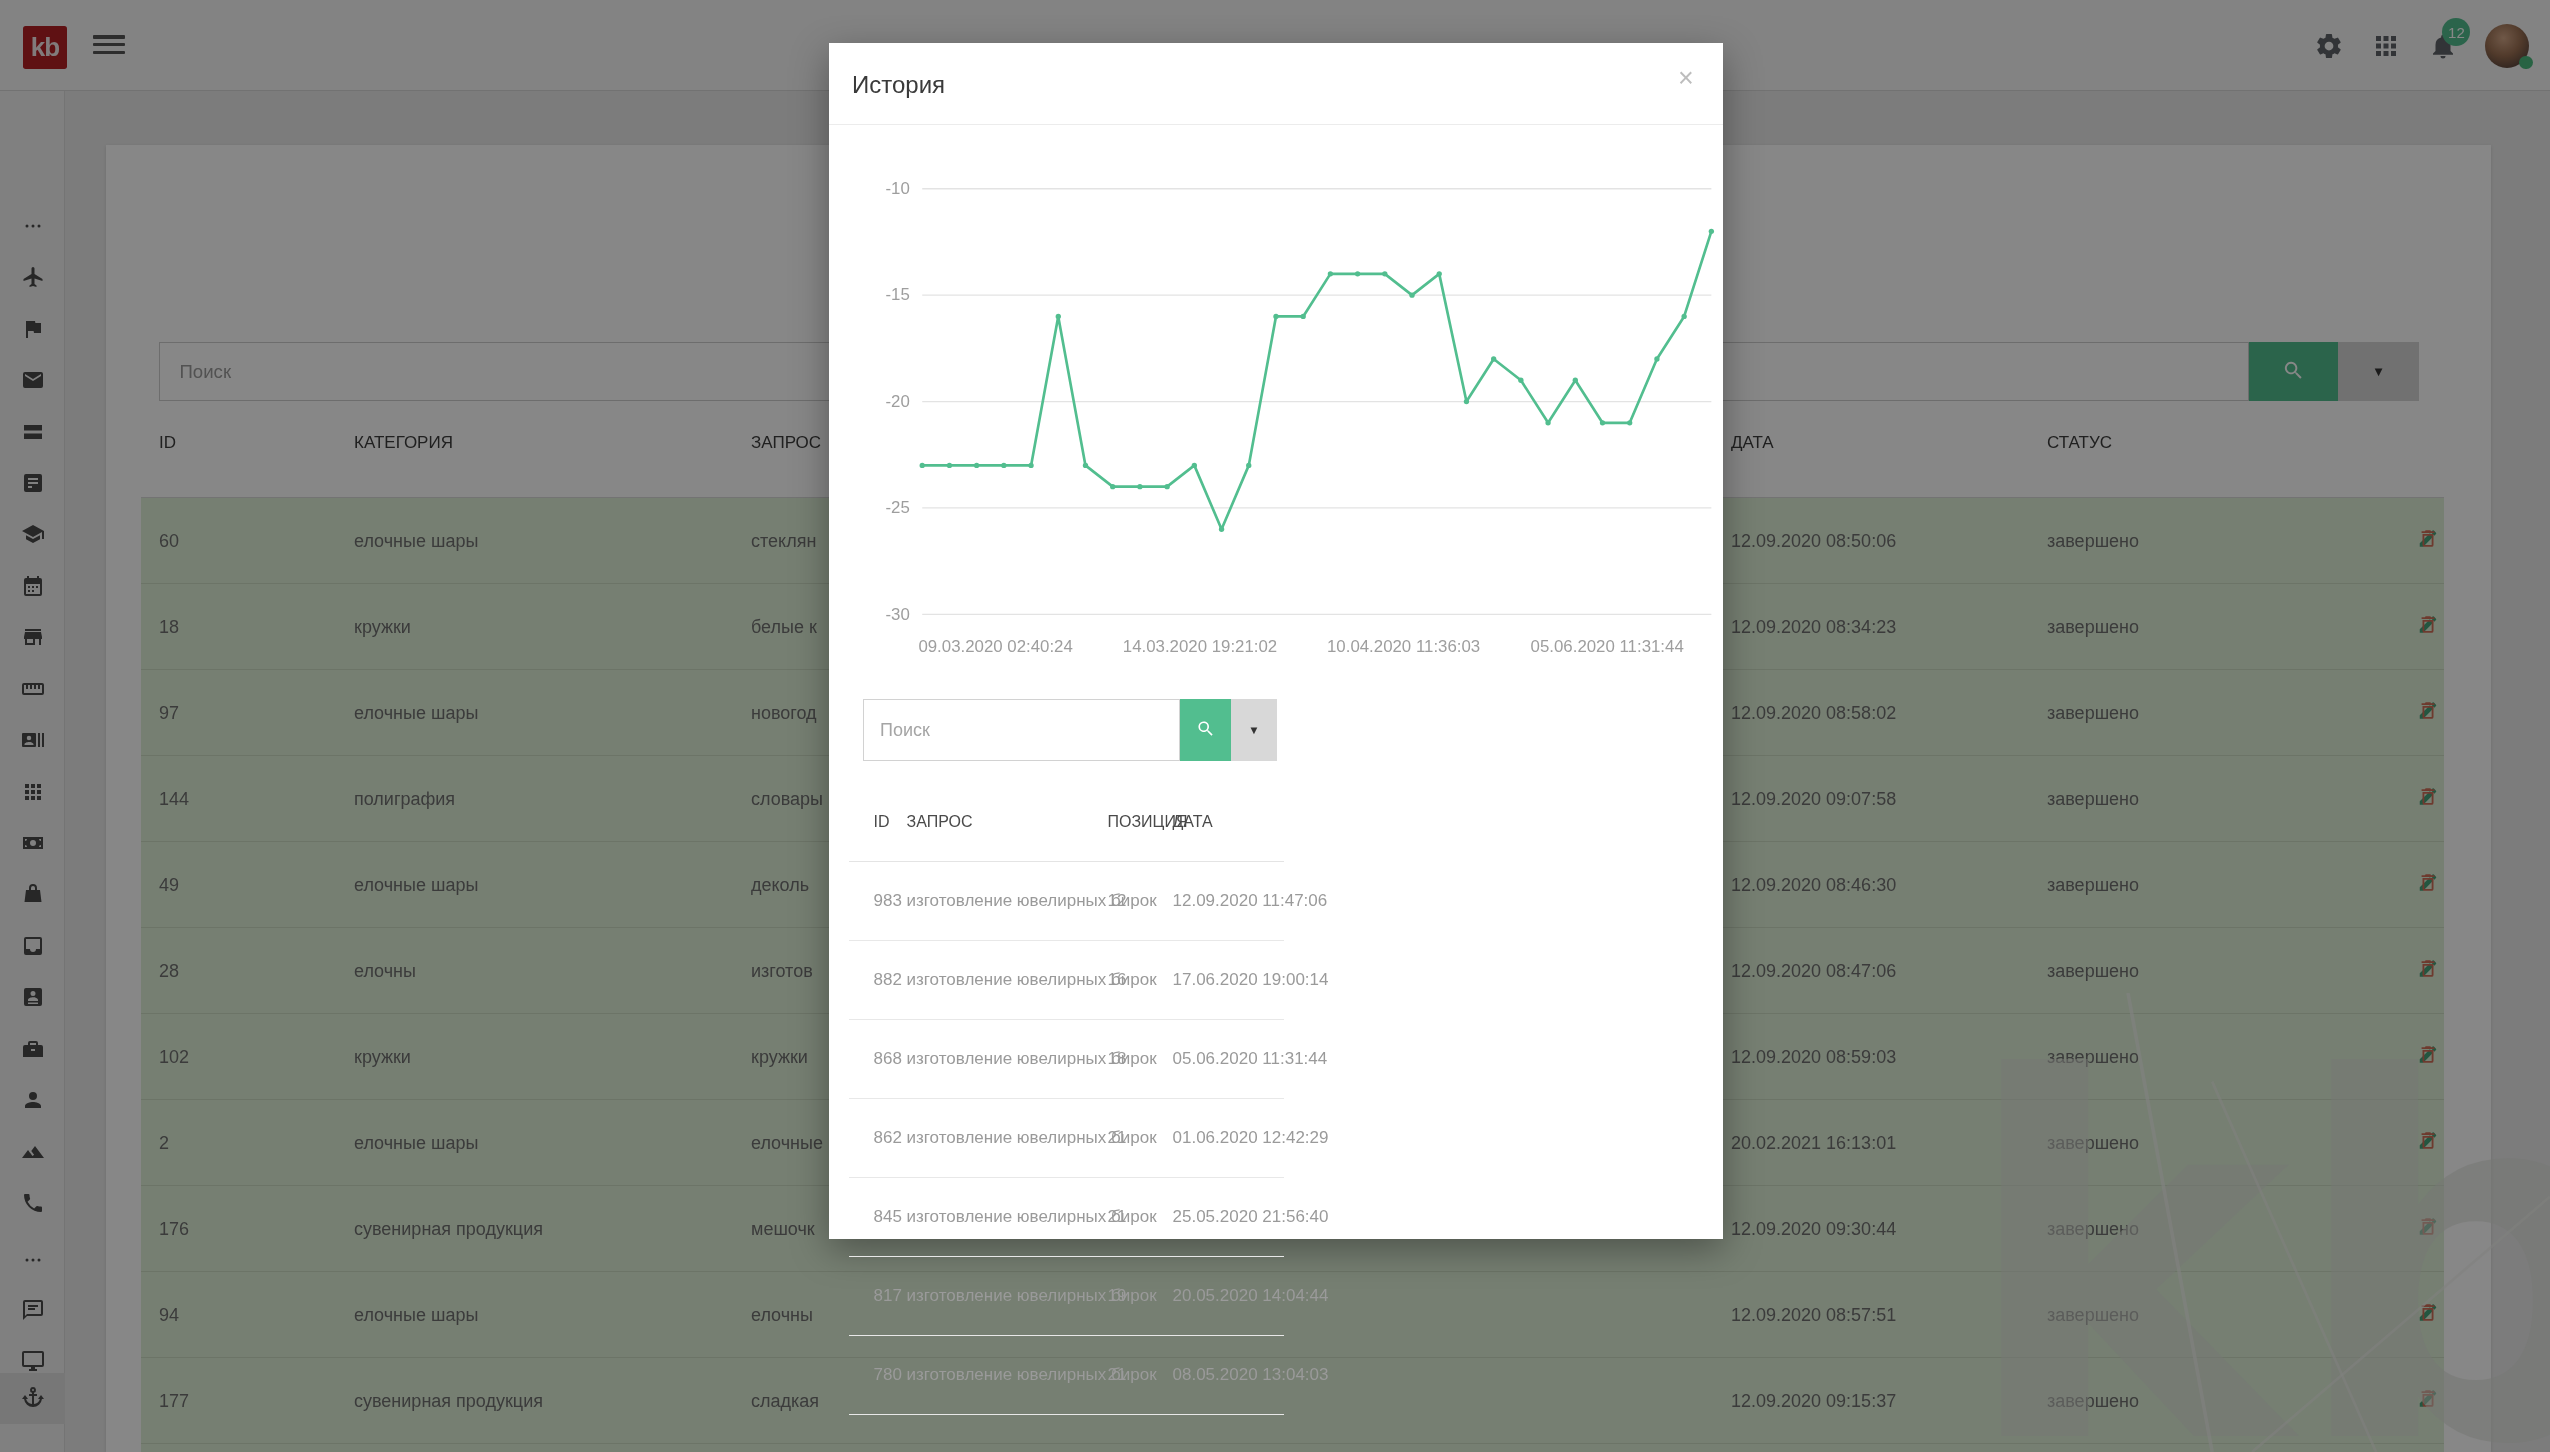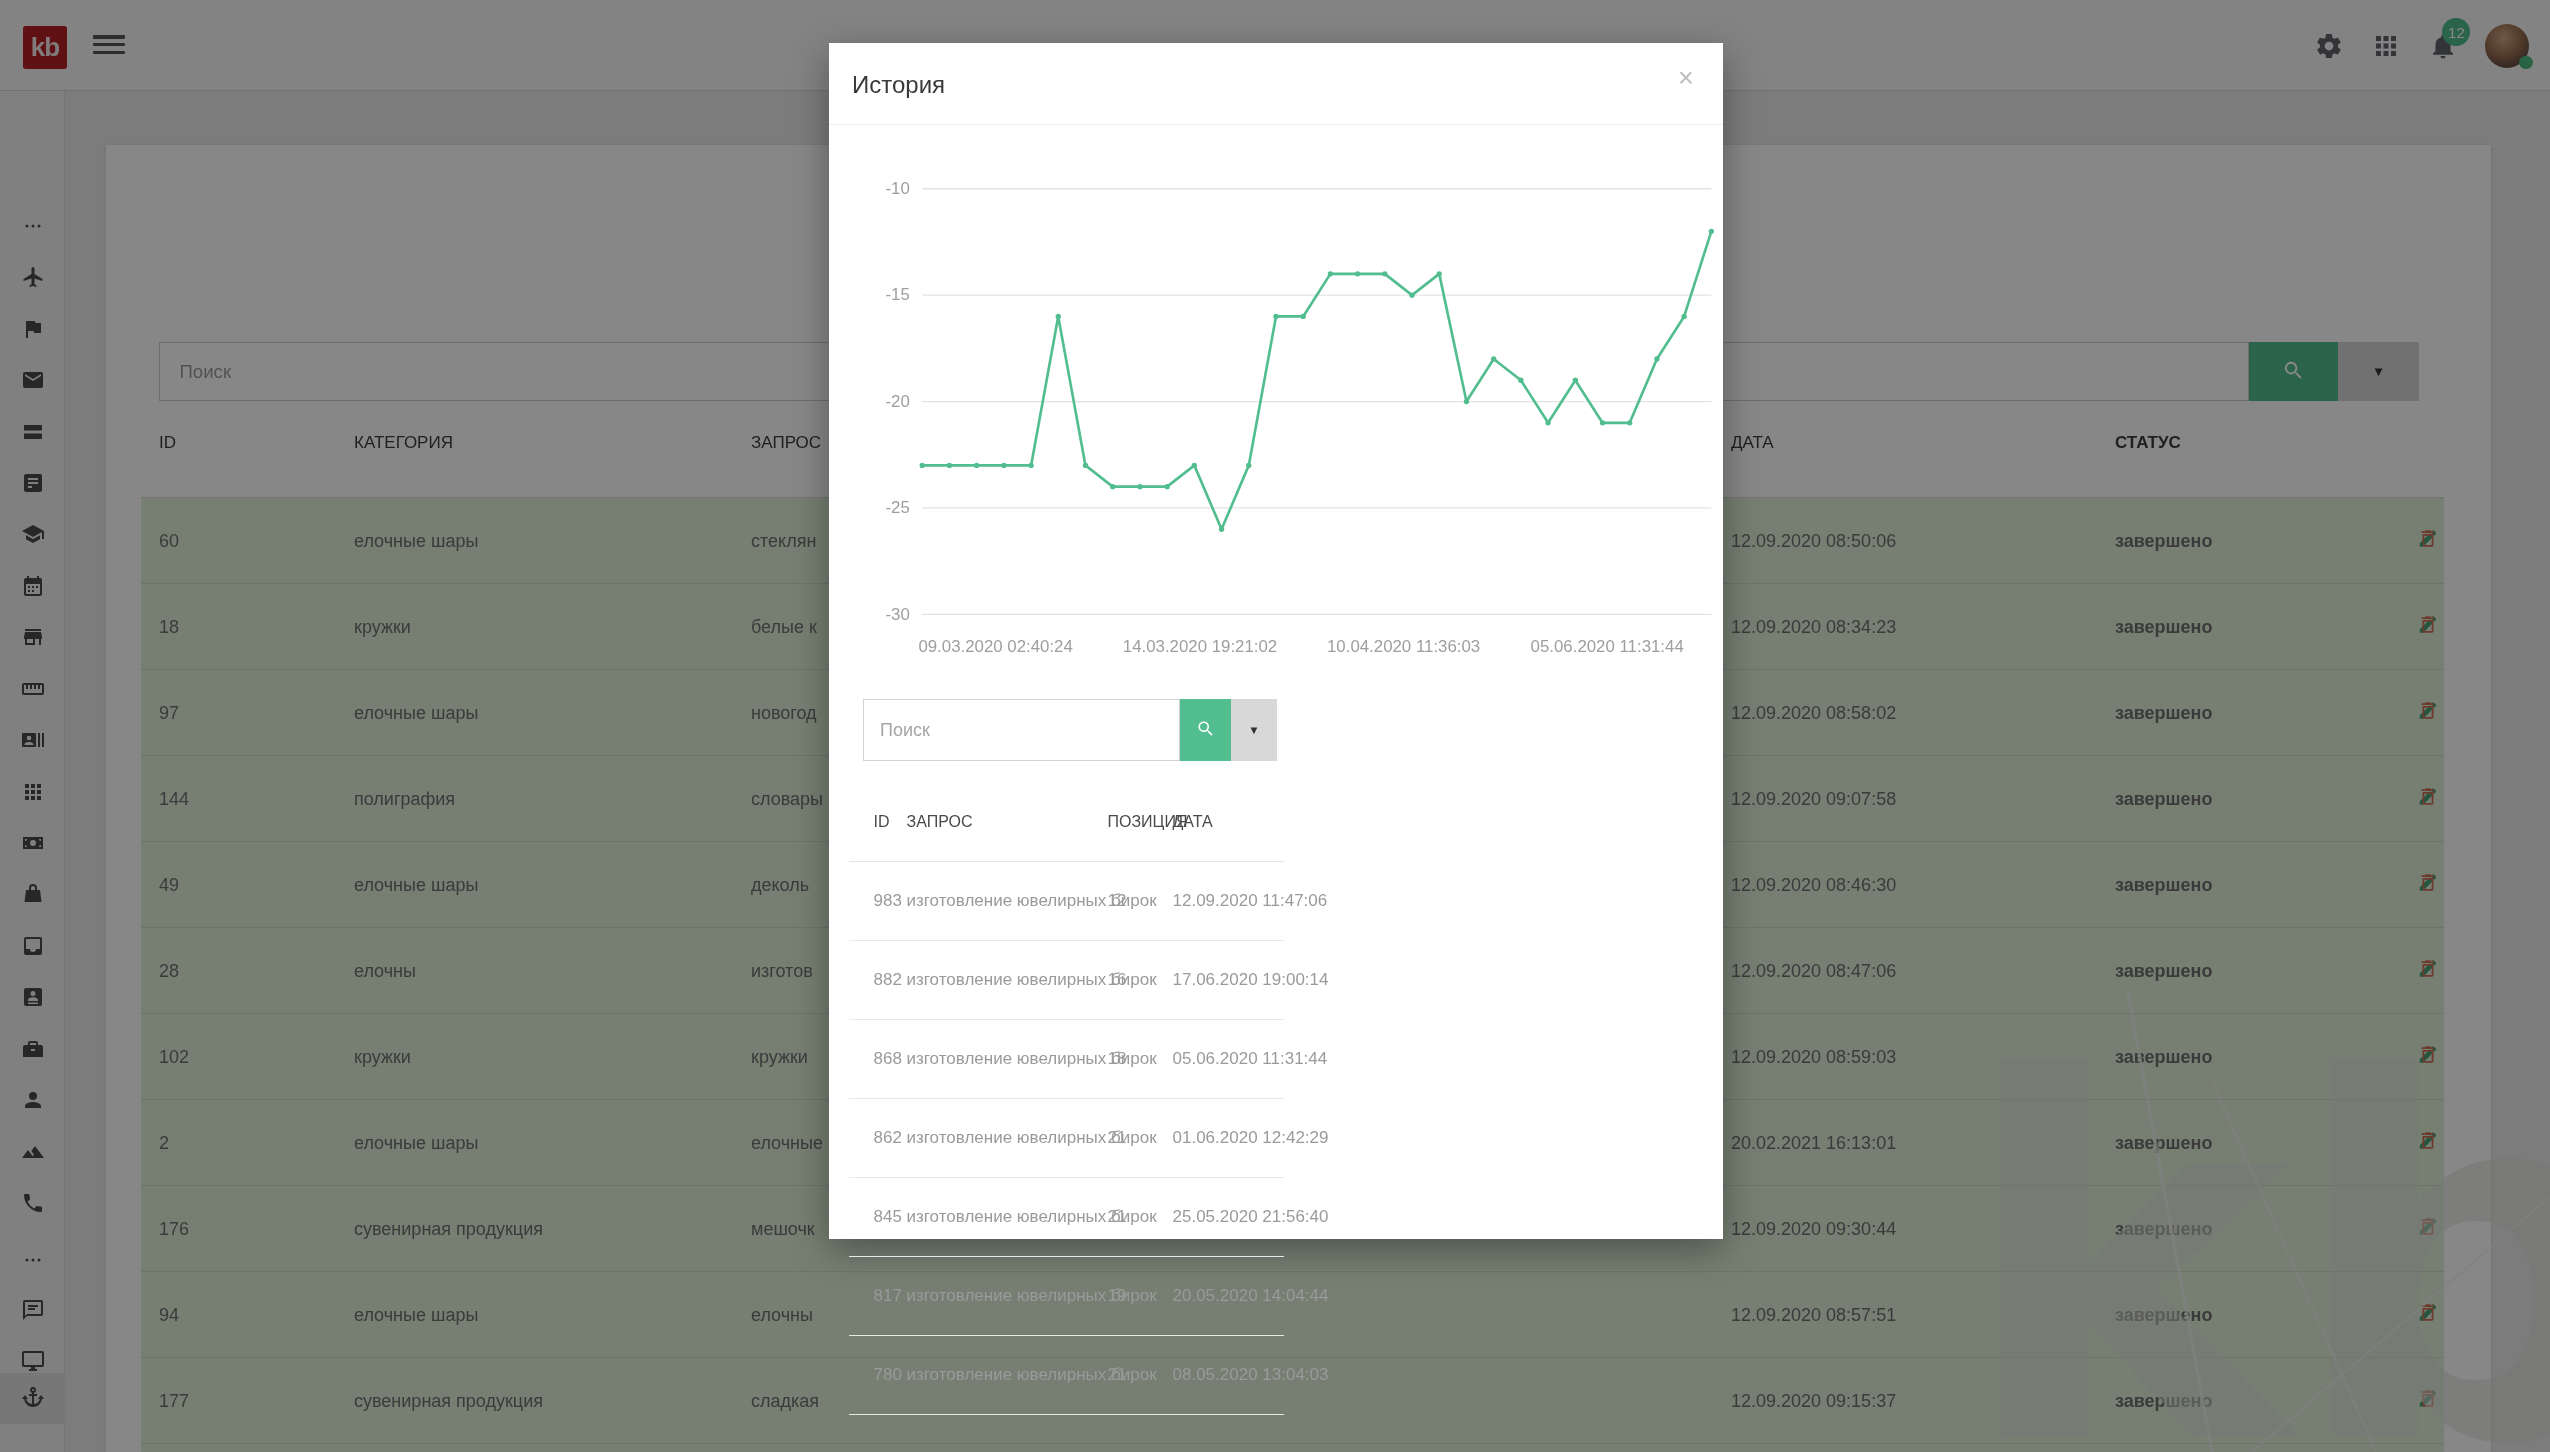--- a/index.html
+++ b/index.html
@@ -30,21 +30,21 @@
   .bg-search input { width:2090px; height:59px; border:0.9px solid #cfcfcf; padding:0 19.5px; font-size:18.6px; color:#555; background:#fff; outline:none; font-family:"Liberation Sans", sans-serif; }
   .bg-search input::placeholder { color:#9b9b9b; }
   .btn-search { width:89px; height:59px; background:#52BE8F; border:none; display:flex; align-items:center; justify-content:center; cursor:pointer; }
   .btn-search svg { width:23px; height:23px; fill:#ffffff; }
   .btn-drop { width:81px; height:59px; background:#d6d6d6; border:none; display:flex; align-items:center; justify-content:center; cursor:pointer; font-size:13.3px; color:#333; }
   .bg-thead { position:absolute; left:35px; top:288px; width:2303px; height:46px; color:#3e3e3e; font-size:17px; }
   .bg-thead span, .bg-row span { position:absolute; white-space:nowrap; }
   .bg-rows { position:absolute; left:35px; top:352px; width:2303px; border-top:0.9px solid #d9d9d9; }
   .bg-row { position:relative; width:2303px; height:86px; background:#dff0d8; border-bottom:0.9px solid #ccdcc3; color:#707070; font-size:18px; }
   .bg-row span { top:50%; transform:translateY(-50%); }
-  .c-id { left:18px; } .c-cat { left:213px; } .c-query { left:610px; } .c-date { left:1590px; } .c-status { left:1974px;font-weight:bold; }
+  .c-id { left:18px; } .c-cat { left:213px; } .c-query { left:610px; } .c-date { left:1590px; } .c-status { left:1906px; }
   .row-actions { position:absolute; right:27px; top:50%; transform:translateY(-50%); display:flex; gap:14px; }
   .row-actions svg { width:22px; height:22px; cursor:pointer; }
   .icon-edit svg { fill:#44a279; } .icon-del svg { fill:#cf6e58; }
 
   
   .watermark { position:absolute; left:1986px; top:993px; width:564px; height:459px; z-index:6; pointer-events:none; }
 
   
   .overlay { position:absolute; inset:0; background:rgba(0,0,0,0.47); z-index:50; }
   .modal { position:absolute; left:829px; top:43px; width:894px; height:1196px; background:#ffffff; z-index:60; box-shadow:0 10.6px 35px rgba(0,0,0,0.35); }

